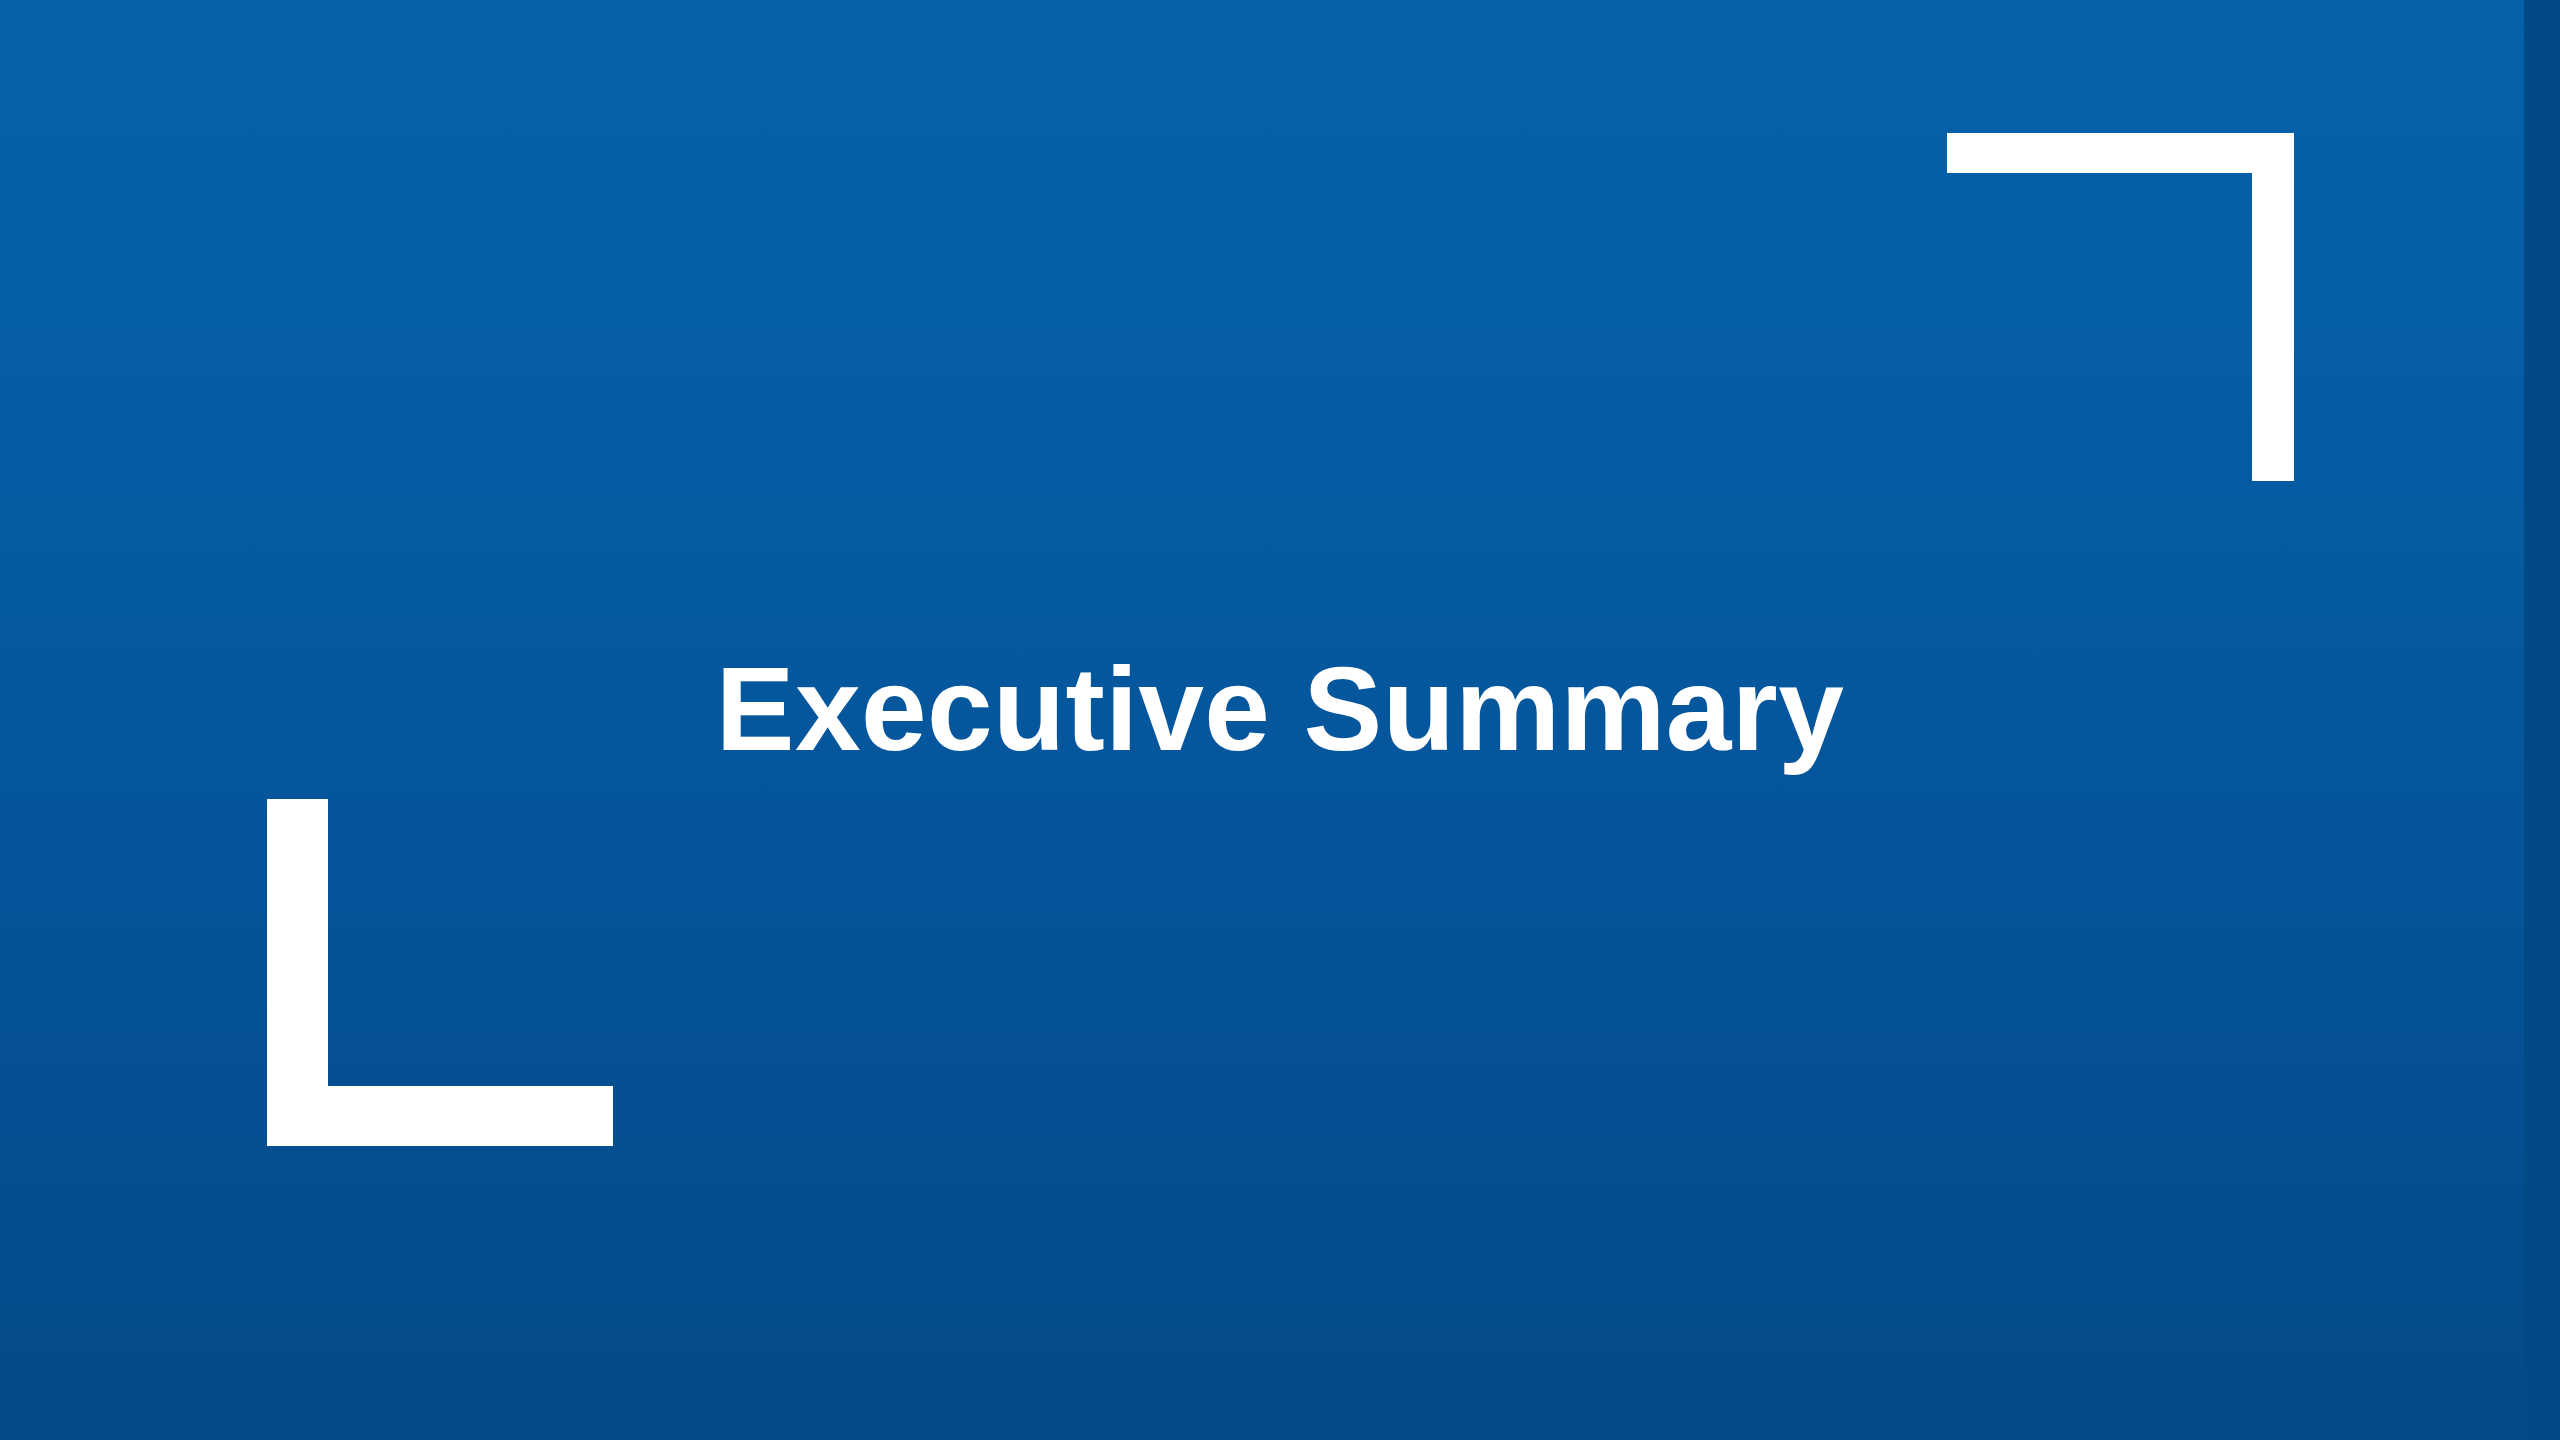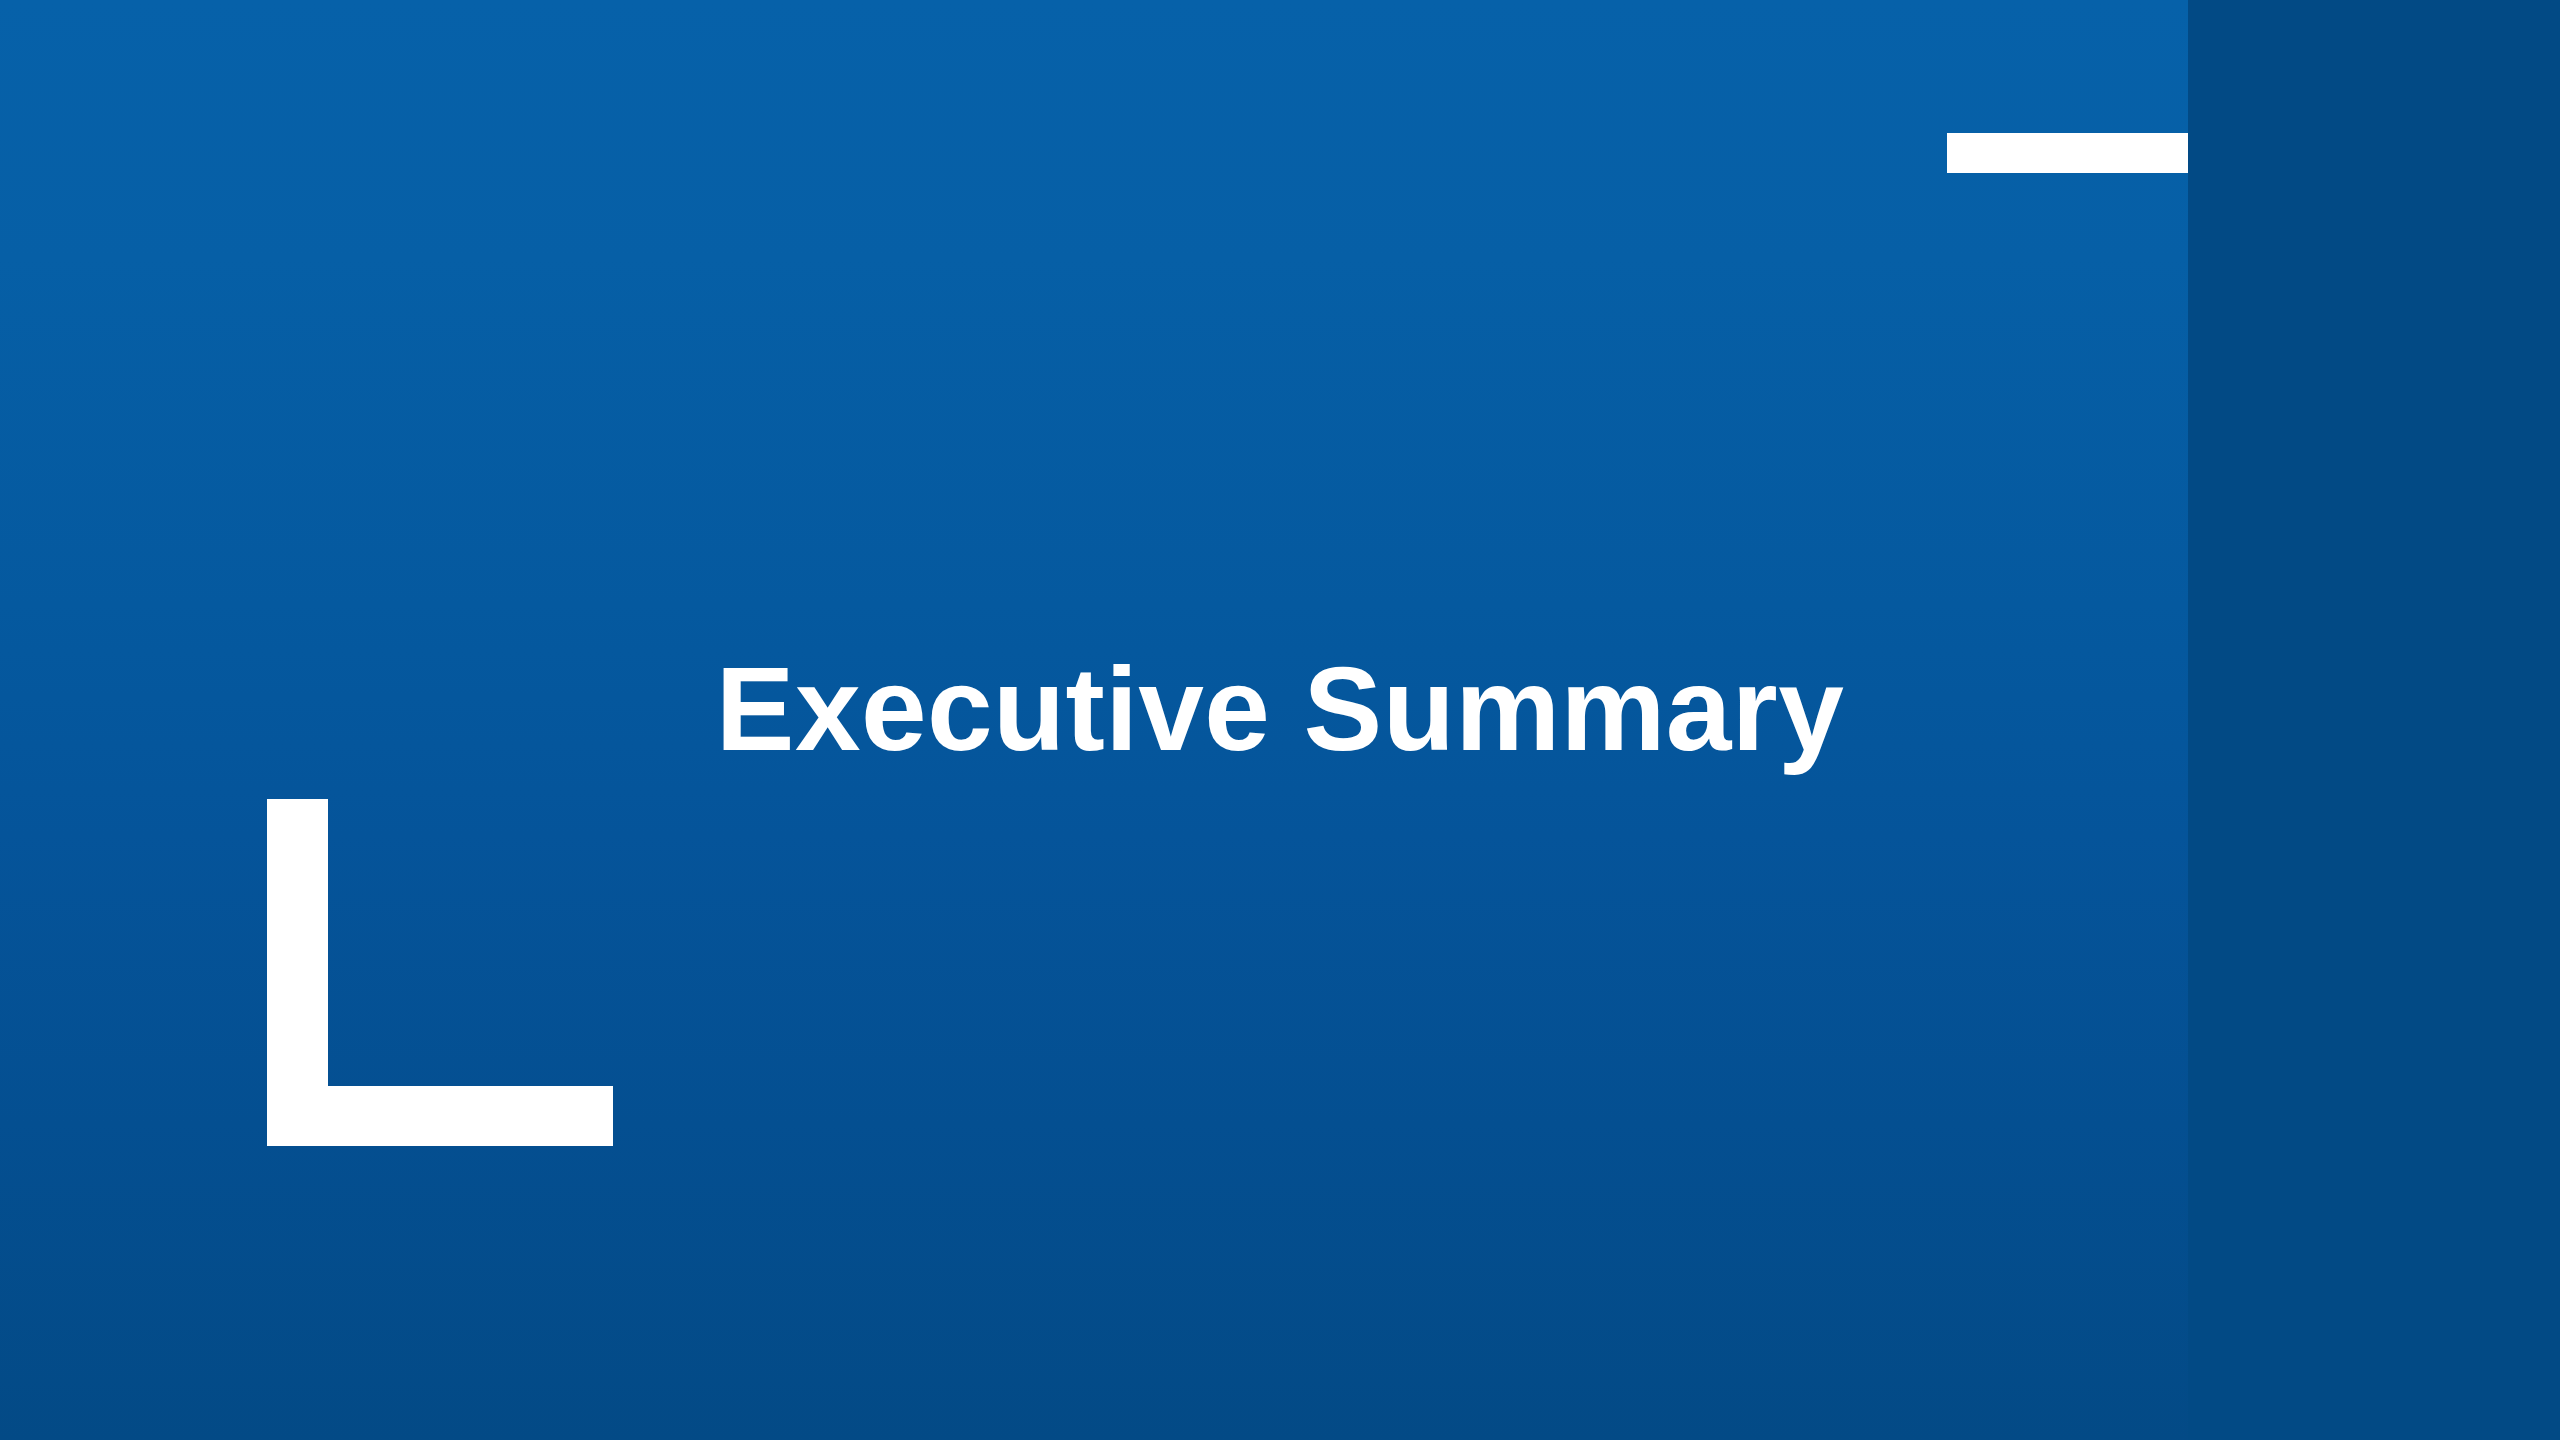--- a/index.html
+++ b/index.html
@@ -8,21 +8,21 @@
     padding: 0;
     background: #024a85;
   }
   body {
     font-family: "Liberation Sans", sans-serif;
   }
 
   
   .slide {
     position: relative;
-    width: 2188px;
+    width: 2524px;
     height: 1440px;
     overflow: hidden;
     background-color: #05559b;
     background-image: linear-gradient(
       to bottom,
       #0661a9 0%,
       #065fa6 18%,
       #05599f 42%,
       #05549a 58%,
       #044f91 78%,

